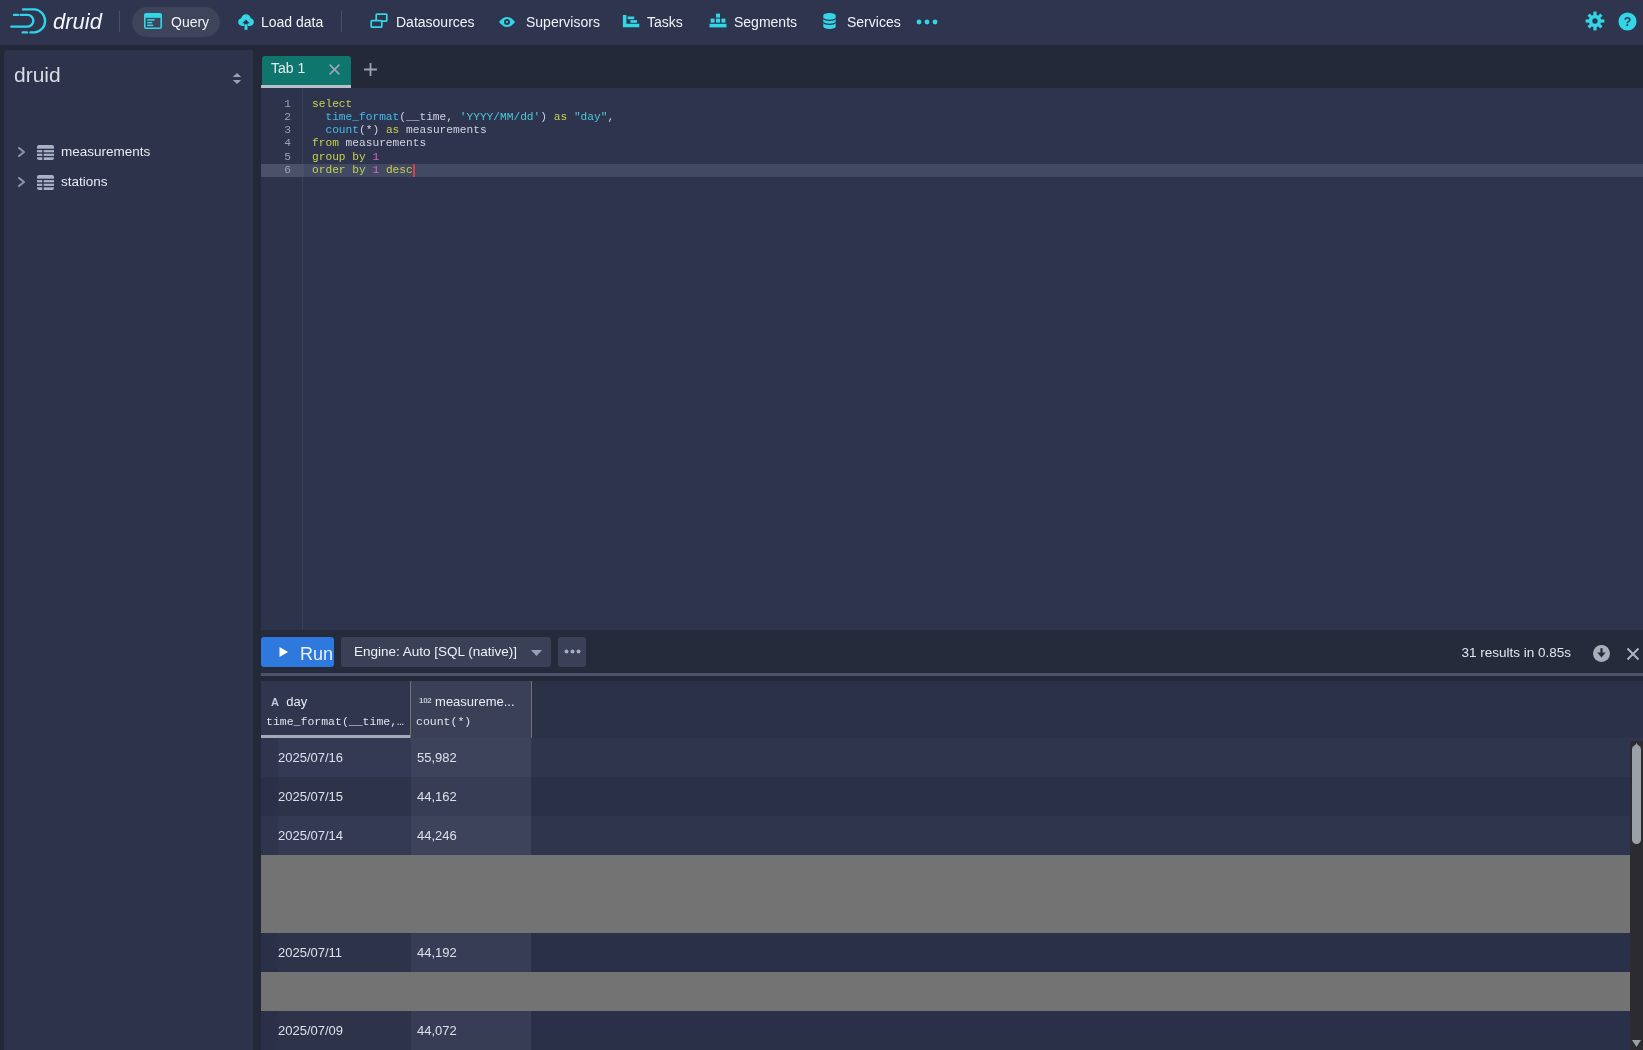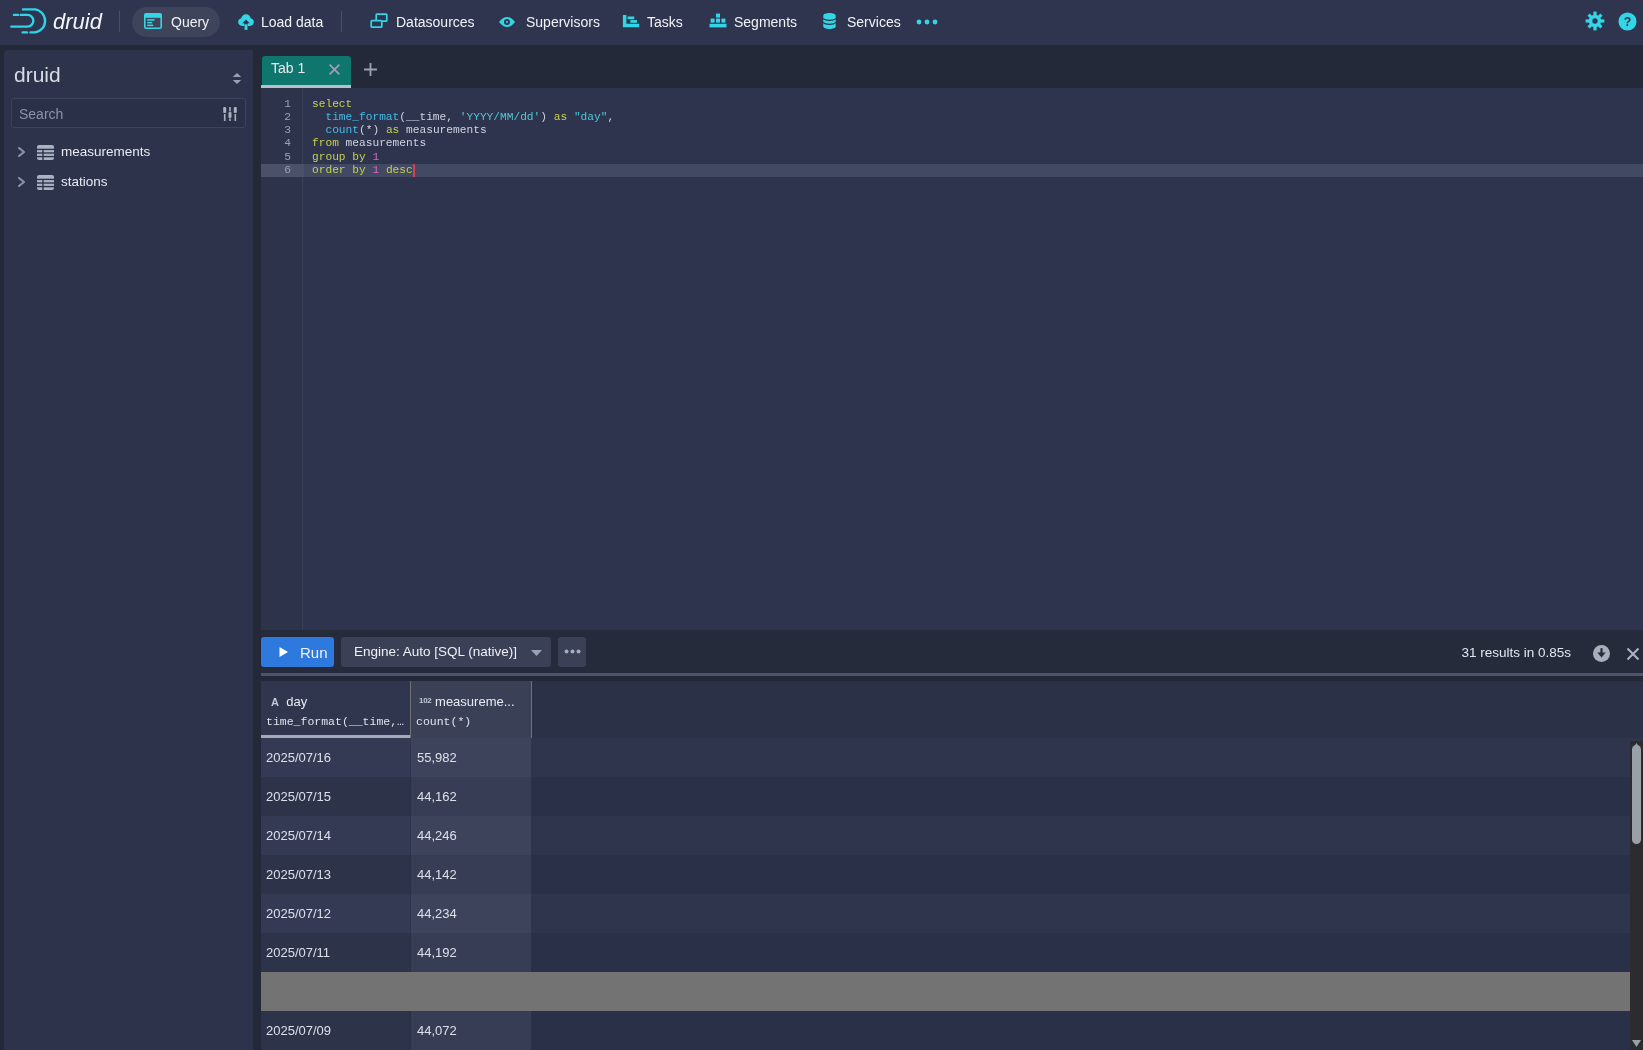--- a/index.html
+++ b/index.html
@@ -47,21 +47,21 @@
   
   #results { position:absolute; left:261px; top:681px; width:1382px; height:369px; background:#737373; }
   .hc { position:absolute; top:0px; height:57px; }
   #hc1 { left:0; width:149px; background:#30364d; }
   #hc3 { left:271px; width:1111px; background:#2b3147; }
   #hc2 { left:150px; width:120px; background:#3a4157; }
   .htitle { position:absolute; top:13px; left:10px; color:#e8ebf2; font-size:13px; }
   .hsub { position:absolute; top:34px; left:5px; color:#dfe3ec; font-family:"Liberation Mono", monospace; font-size:11.5px; }
   #sortline { position:absolute; left:0; top:54px; width:149px; height:3.5px; background:#a4aab8; }
   .row { position:absolute; left:0; width:1382px; height:39px; }
-  .c1 { position:absolute; left:0; top:0; width:149px; height:39px; color:#dce0ea; font-size:13px; line-height:39px; padding-left:5px; }
+  .c1 { position:absolute; left:17px; top:0; width:149px; height:39px; color:#dce0ea; font-size:13px; line-height:39px; }
   .c2 { position:absolute; left:150px; top:0; width:120px; height:39px; color:#dce0ea; font-size:13px; line-height:39px; padding-left:6px; }
   .re { background:#2f354d; } .ro { background:#2a3048; }
   .re .c1 { background:#343a53; } .ro .c1 { background:#2d3349; }
   .re .c2 { background:#3c435b; } .ro .c2 { background:#363d54; }
 
   
   #sbtrack { position:absolute; left:1630px; top:741px; width:13px; height:309px; background:#2b2b30; }
   #sbthumb { position:absolute; left:1632px; top:745px; width:9px; height:99px; background:#9aa0a8; border-radius:5px; }
 </style>
 </head>
@@ -163,33 +163,20 @@
       <text x="10" y="14.8" text-anchor="middle" font-family="Liberation Sans" font-size="13" font-weight="bold" fill="#2f354e">?</text>
     </svg>
 </div>
 
 <div id="sidebar">
   <span id="sb-title" style="position:absolute;">druid</span>
   <svg class="abs" style="left:228px; top:23px;" width="10" height="11" viewBox="0 0 10 11">
       <path d="M5 0 L9.2 4 H0.8 z" fill="#9aa1b4"></path>
       <path d="M5 11 L0.8 7 H9.2 z" fill="#9aa1b4"></path>
     </svg>
-  <div id="searchbox">
-    <span>Search</span>
-    <svg class="abs" style="left:210px; top:7px;" width="16" height="16" viewBox="0 0 16 16" fill="#a9b0c2">
-      <rect x="1.2" y="1" width="3" height="6" rx="1"></rect>
-        <rect x="2.6" y="8.5" width="0.1" height="0"></rect>
-        <rect x="1.9" y="8" width="1.6" height="7"></rect>
-      <rect x="6.5" y="6" width="3" height="6" rx="1"></rect>
-        <rect x="7.2" y="1" width="1.6" height="4.5"></rect>
-        <rect x="7.2" y="12.5" width="1.6" height="2.5"></rect>
-      <rect x="11.8" y="1" width="3" height="6" rx="1"></rect>
-        <rect x="12.5" y="8" width="1.6" height="7"></rect>
-    </svg>
-  </div>
 
   <div class="treerow" style="top:93px;">
     <svg class="abs" style="left:12px; top:3px;" width="10" height="12" viewBox="0 0 10 12">
         <path d="M3 2 L8 6 L3 10" fill="none" stroke="#8d94a8" stroke-width="2.1" stroke-linejoin="round" stroke-linecap="round"></path>
       </svg>
     <svg class="abs" style="left:33px; top:2px;" width="17" height="15" viewBox="0 0 17 15" fill="#aab2c5">
         <rect x="0" y="0" width="17" height="15" rx="2"></rect>
         <g stroke="#2d334b" stroke-width="1.4">
           <line x1="0" y1="4.4" x2="17" y2="4.4"></line>
           <line x1="0" y1="8" x2="17" y2="8"></line>
@@ -242,21 +229,21 @@
 <span class="kw">group by</span> <span class="num">1</span>
 <span class="kw">order by</span> <span class="num">1</span> <span class="kw">desc</span></div>
   <div id="cursor"></div>
 </div>
 
 <div id="runbar">
   <div class="btn" id="runbtn">
     <svg class="abs" style="left:18px; top:10px;" width="9" height="10" viewBox="0 0 9 10">
         <path d="M0.5 0 L9 5 L0.5 10 z" fill="#fff"></path>
       </svg>
-    <span style="position:absolute; left:39px; top:7px; font-size:15px;text-align:center;">Run</span>
+    <span style="position:absolute; left:39px; top:7px; font-size:18px;text-align:center;">Run</span>
   </div>
   <div class="btn" id="enginebtn">
     <span style="position:absolute; left:13px; top:7px; font-size:13.5px;">Engine: Auto [SQL (native)]</span>
     <svg class="abs" style="left:190px; top:13px;" width="11" height="6" viewBox="0 0 11 6">
         <path d="M0 0 H11 L5.5 6 z" fill="#9aa1b2"></path>
       </svg>
   </div>
   <div class="btn" id="morebtn">
     <svg class="abs" style="left:6px; top:12px;" width="17" height="5" viewBox="0 0 17 5">
         <circle cx="2.5" cy="2.5" r="2" fill="#a7adbc"></circle>
@@ -292,28 +279,20 @@
       <div class="c1">2025/07/16</div>
       <div class="c2">55,982</div>
     </div>
   <div class="row ro" style="top:96px;">
       <div class="c1">2025/07/15</div>
       <div class="c2">44,162</div>
     </div>
   <div class="row re" style="top:135px;">
       <div class="c1">2025/07/14</div>
       <div class="c2">44,246</div>
-    </div>
-  <div class="row ro" style="top:174px;">
-      <div class="c1">2025/07/13</div>
-      <div class="c2">44,142</div>
-    </div>
-  <div class="row re" style="top:213px;">
-      <div class="c1">2025/07/12</div>
-      <div class="c2">44,234</div>
     </div>
   <div class="row ro" style="top:252px;">
       <div class="c1">2025/07/11</div>
       <div class="c2">44,192</div>
     </div>
   <div class="row ro" style="top:330px;">
       <div class="c1">2025/07/09</div>
       <div class="c2">44,072</div>
     </div>
 </div>

